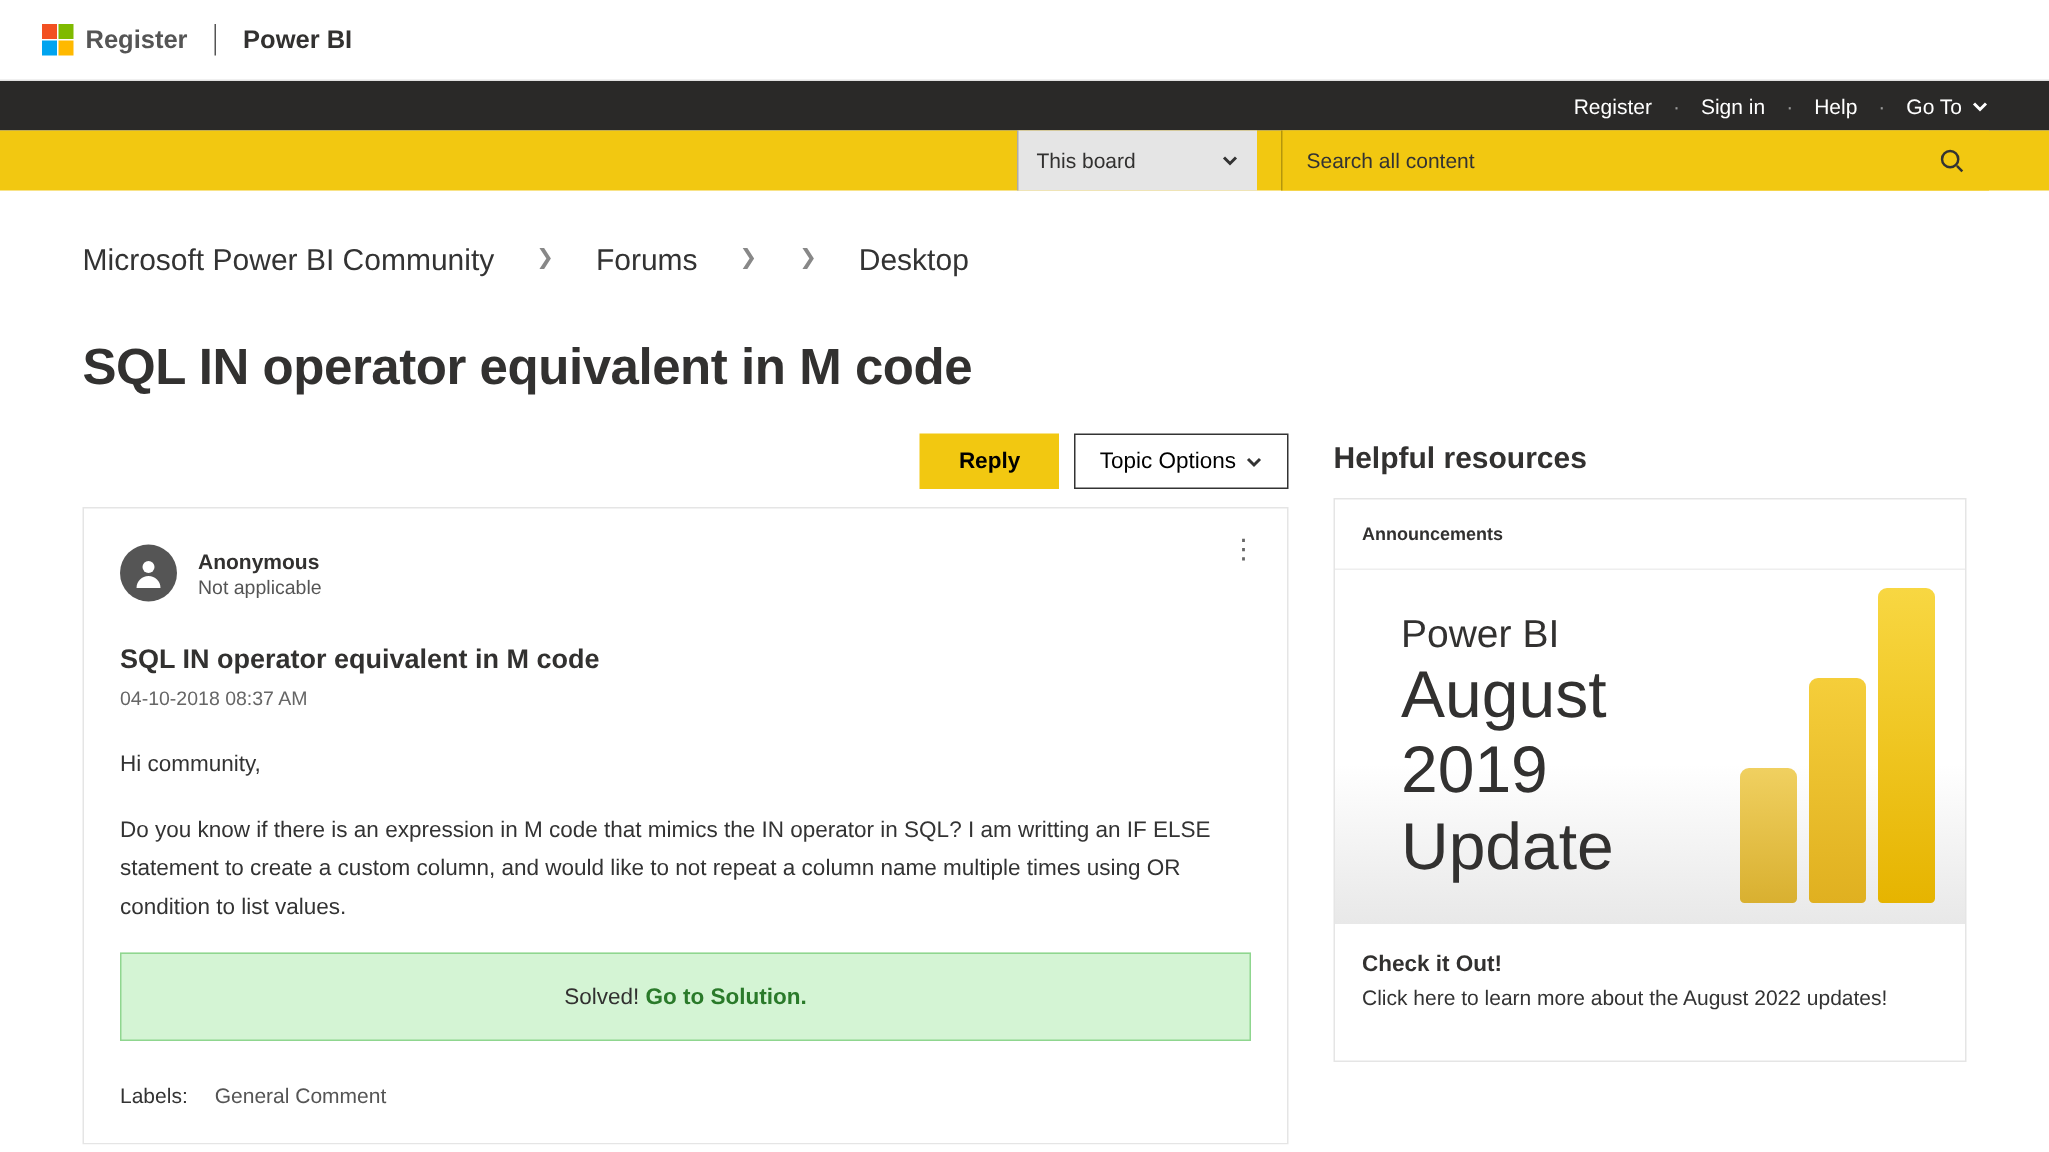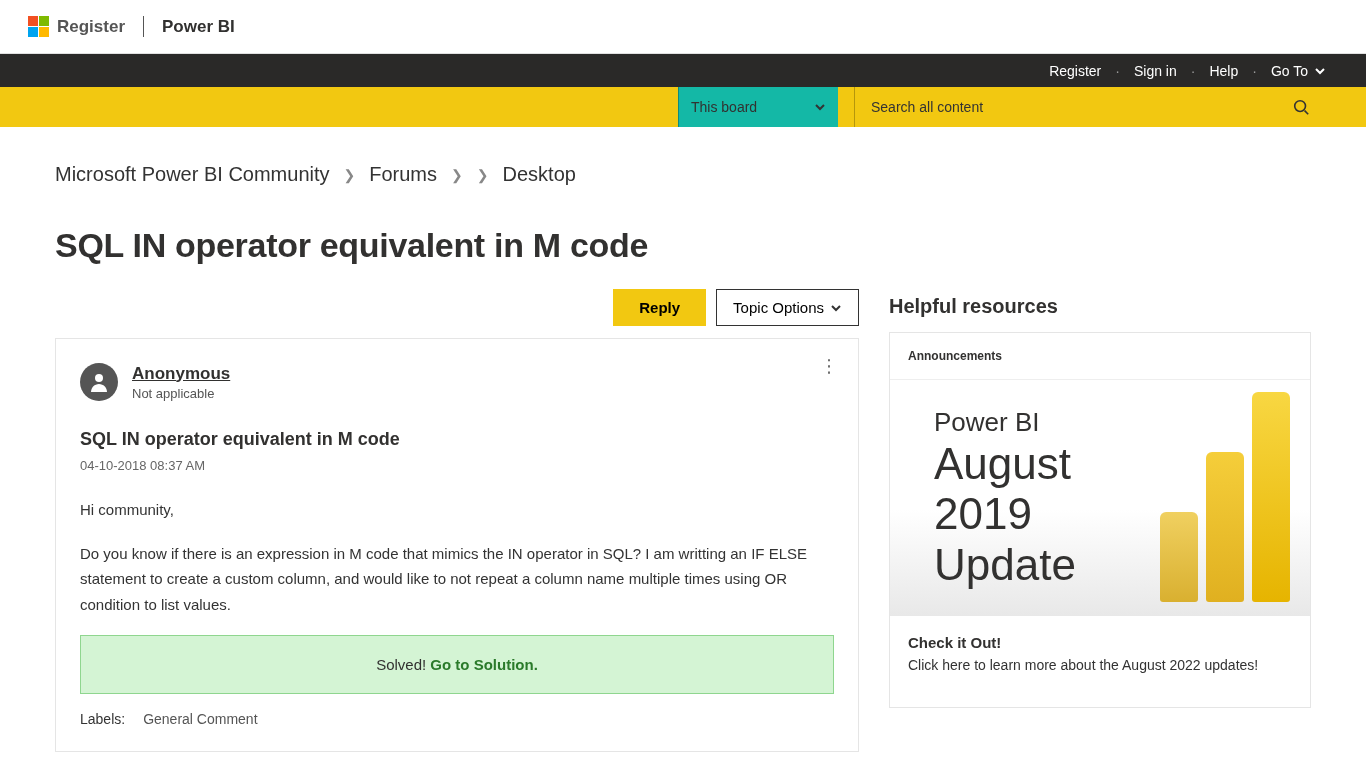--- a/index.html
+++ b/index.html
@@ -14,58 +14,58 @@
   .ms-text { font-size: 17px; font-weight: 600; color:#555; }
   .pb-text { font-size: 17px; font-weight: 600; padding-left: 18px; }
 
   
   .black-bar { background:#2a2928; height:33px; display:flex; justify-content:flex-end; align-items:center; padding: 0 40px; gap: 14px; color:#fff; font-size:14px;}
   .black-bar .sep { color:#999; }
   .black-bar .nav-item { display:flex; align-items:center; gap:6px; cursor:pointer;}
 
   
   .yellow-bar { background:#f2c811; height:40px; display:flex; justify-content:flex-end; align-items:center; padding-right:40px; gap:16px;}
-  .scope-select { height:40px; width:160px; background:#14b8a6; border:none; border-left:1px solid rgba(0,0,0,0.25); padding: 0 12px; display:flex; align-items:center; justify-content:space-between; font-size:14px; cursor:pointer;}
+  .scope-select { height:40px; width:160px; background:#e5e5e5; border:none; border-left:1px solid rgba(0,0,0,0.25); padding: 0 12px; display:flex; align-items:center; justify-content:space-between; font-size:14px; cursor:pointer;}
   .search-wrap { height:40px; width:472px; background:#f2c811; border-left:1px solid rgba(0,0,0,0.25); display:flex; align-items:center; padding: 0 16px; justify-content:space-between;}
   .search-wrap input { background:transparent; border:none; outline:none; font-size:14px; width: 90%; }
   .search-wrap input::placeholder { color:#333; }
 
   
   .container { max-width: 1312px; margin: 0 auto; padding: 0 28px; }
 
-  .breadcrumbs { display:flex; align-items:center; gap:14px; font-size:20px; margin-top:36px; flex-wrap:wrap;}
+  .breadcrumbs { display:flex; gap:28px; font-size:20px; margin-top:36px; flex-wrap:wrap;}
   .breadcrumbs .crumb { color:#333; }
   .breadcrumbs .chev { color:#888; font-size:14px;}
 
   .page-title { font-size:34px; font-weight:600; margin-top:40px; letter-spacing:-0.3px;}
 
   .two-col { display:flex; gap:30px; margin-top:24px; align-items:flex-start;}
   .main-col { flex: 1 1 auto; max-width: 860px;}
   .side-col { width: 422px; flex-shrink:0;}
 
   .actions-row { display:flex; justify-content:flex-end; gap:10px; }
   .btn-yellow { background:#f2c811; border:none; padding:10px 26px; font-size:15px; font-weight:600; cursor:pointer;}
   .btn-outline { background:#fff; border:1px solid #333; padding:9px 16px; font-size:15px; display:flex; align-items:center; gap:6px; cursor:pointer;}
 
   .post-card { background:#fff; border:1px solid #e5e5e5; margin-top:12px; padding:24px; position:relative;}
   .kebab { position:absolute; top:16px; right:20px; font-size:18px; color:#666; cursor:pointer;}
   .author-row { display:flex; align-items:center; gap:14px;}
   .avatar { width:38px; height:38px; border-radius:50%; background:#555; display:flex; align-items:center; justify-content:center; }
   .avatar svg { width:24px; height:24px; fill:#fff;}
-  .author-name { font-weight:600; font-size:17px;text-decoration:underline;}
+  .author-name { font-weight:600; font-size:14px;}
   .author-role { font-size:13px; color:#555; margin-top:2px;}
   .post-subject { font-size:18px; font-weight:600; margin-top:28px;}
   .post-date { font-size:13px; color:#666; margin-top:8px;}
   .post-body { margin-top:24px; font-size:15px; line-height:1.7; color:#333;}
   .post-body p { margin-bottom:18px;}
 
   .solved-banner { background:#d4f4d4; border:1px solid #8fd68f; padding:20px; text-align:center; font-size:15px; margin-top:18px;}
   .solved-banner .link { color:#2a7a2a; font-weight:600;}
 
-  .labels-row { display:flex; gap:18px; font-size:14px; margin-top:17px; align-items:flex-start;}
+  .labels-row { display:flex; gap:18px; font-size:14px; margin-top:28px; align-items:flex-start;}
   .labels-row .lbl { color:#333;}
   .labels-row .tag { color:#555;}
 
   
   .side-heading { font-size:20px; font-weight:600; margin-top:6px; margin-bottom:14px;}
   .side-card { border:1px solid #e5e5e5; background:#fff; }
   .ann-header { padding:16px 18px; font-size:12px; font-weight:700; border-bottom:1px solid #eee;}
   .ann-hero { position:relative; height:236px; background: linear-gradient(#fff 55%, #e8e8e8); display:flex; align-items:center; overflow:hidden;}
   .ann-hero .txt { padding-left:44px; display:flex; flex-direction:column; gap:2px;}
   .ann-hero .t1 { font-size:26px; font-weight:400;}

